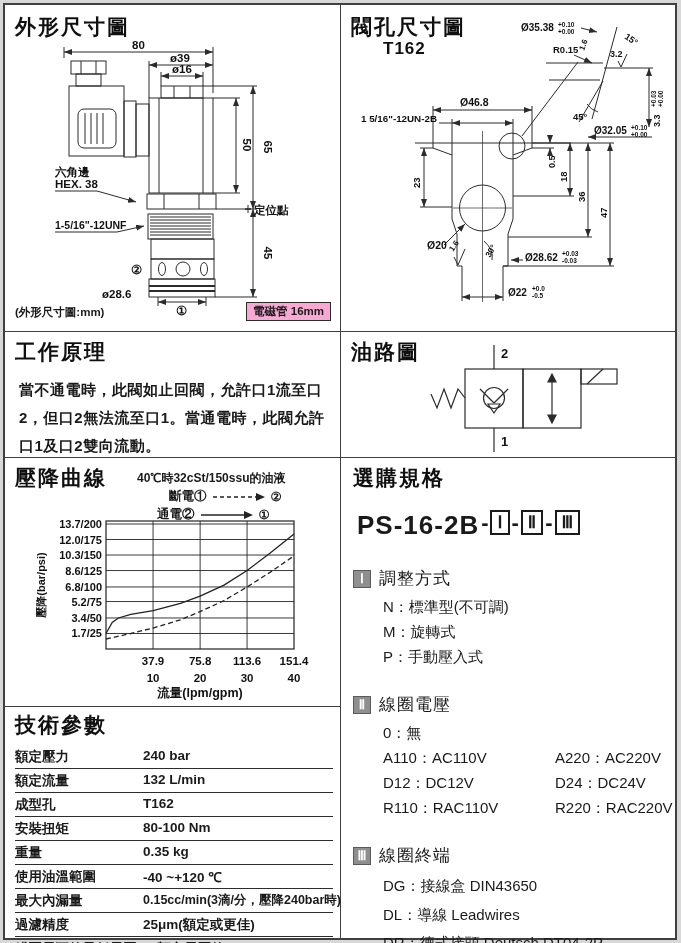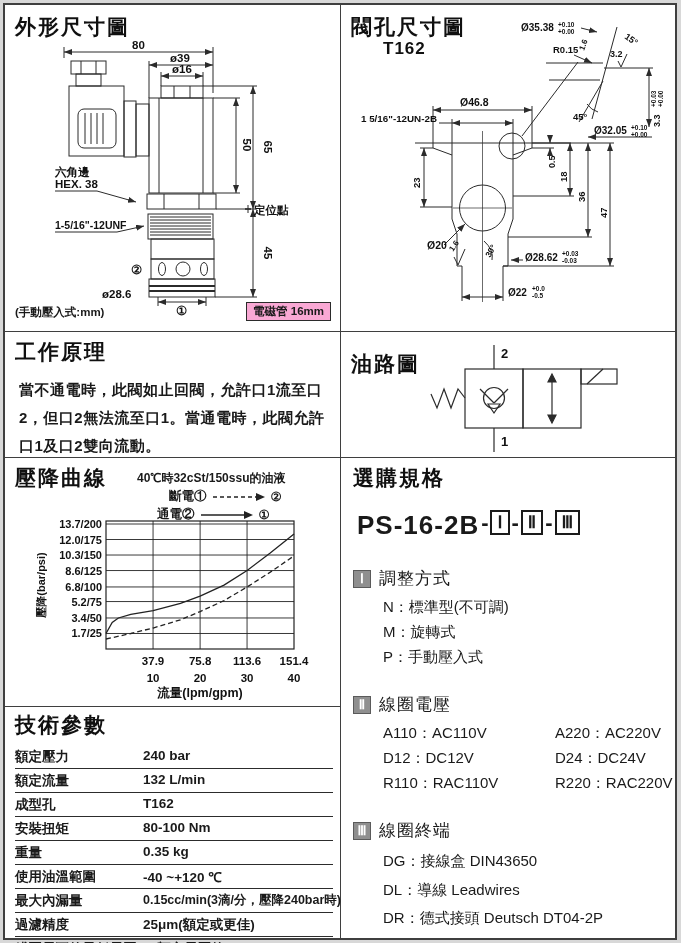--- a/index.html
+++ b/index.html
@@ -79,21 +79,21 @@
 
 <div id="sheet">
   <div id="frame"></div>
   <div class="vline" style="left:339.5px;top:3px;width:1.5px;height:937px;"></div>
   <div class="hline" style="left:3px;top:330.5px;width:674px;height:1.5px;"></div>
   <div class="hline" style="left:3px;top:456.5px;width:674px;height:1.5px;"></div>
   <div class="hline" style="left:3px;top:705.5px;width:337px;height:1.5px;"></div>
 
   <div class="panel" style="left:5px;top:5px;width:334px;height:325px;">
     <div class="sec-title" style="left:10px;top:8px;">外形尺寸圖</div>
-    <div class="small-note" style="left:10px;top:300px;">(手動壓入式:mm)</div>
+    <div class="small-note" style="left:10px;top:300px;">(外形尺寸圖:mm)</div>
     <div class="boxed-note" style="right:8px;top:297px;">電磁管 16mm</div>
     <svg width="334" height="325" viewBox="0 0 334 325">
       <defs>
         <marker id="m1" markerWidth="9" markerHeight="7" refX="8" refY="3" orient="auto-start-reverse">
           <path d="M0,0 L8,3 L0,6 Z" fill="#2b2b2b"></path>
         </marker>
       </defs>
       <g stroke="#2b2b2b" stroke-width="1" fill="none">
 
         <line x1="59" y1="53" x2="59" y2="42"></line>
@@ -295,21 +295,21 @@
       </g>
     </svg>
   </div>
 
   <div class="panel" style="left:5px;top:332px;width:334px;height:124px;">
     <div class="sec-title" style="left:10px;top:6px;">工作原理</div>
     <div class="principle-text">當不通電時，此閥如止回閥，允許口1流至口2，但口2無法流至口1。當通電時，此閥允許口1及口2雙向流動。</div>
   </div>
 
   <div class="panel" style="left:341px;top:332px;width:333px;height:124px;">
-    <div class="sec-title" style="left:10px;top:18px;">油路圖</div>
+    <div class="sec-title" style="left:10px;top:6px;">油路圖</div>
     <svg width="333" height="124" viewBox="0 0 333 124">
       <g stroke="#2b2b2b" stroke-width="1.2" fill="none">
         <rect x="124" y="37" width="58" height="59"></rect>
         <rect x="182" y="37" width="58" height="59"></rect>
         <circle cx="153" cy="66" r="10.5"></circle>
         <line x1="139" y1="57" x2="153" y2="71"></line>
           <line x1="167" y1="57" x2="153" y2="71"></line>
         <path d="M147,72 L159,72 L153,81 Z"></path>
         <polyline points="124,66 117,57 110,76 103,57 96,76 90,62"></polyline>
         <line x1="211" y1="48" x2="211" y2="85"></line>
@@ -448,20 +448,21 @@
           <div>P：手動壓入式</div>
         </div>
       </div>
 
       <div class="grp">
         <div class="grp-head">
           <span class="grp-num">Ⅱ</span>
           <span class="grp-title">線圈電壓</span>
         </div>
         <div class="grp-items">
+          <div>0：無</div>
           <div class="pair-row">
             <span>A110：AC110V</span>
             <span>A220：AC220V</span>
           </div>
           <div class="pair-row">
             <span>D12：DC12V</span>
             <span>D24：DC24V</span>
           </div>
           <div class="pair-row">
             <span>R110：RAC110V</span>

